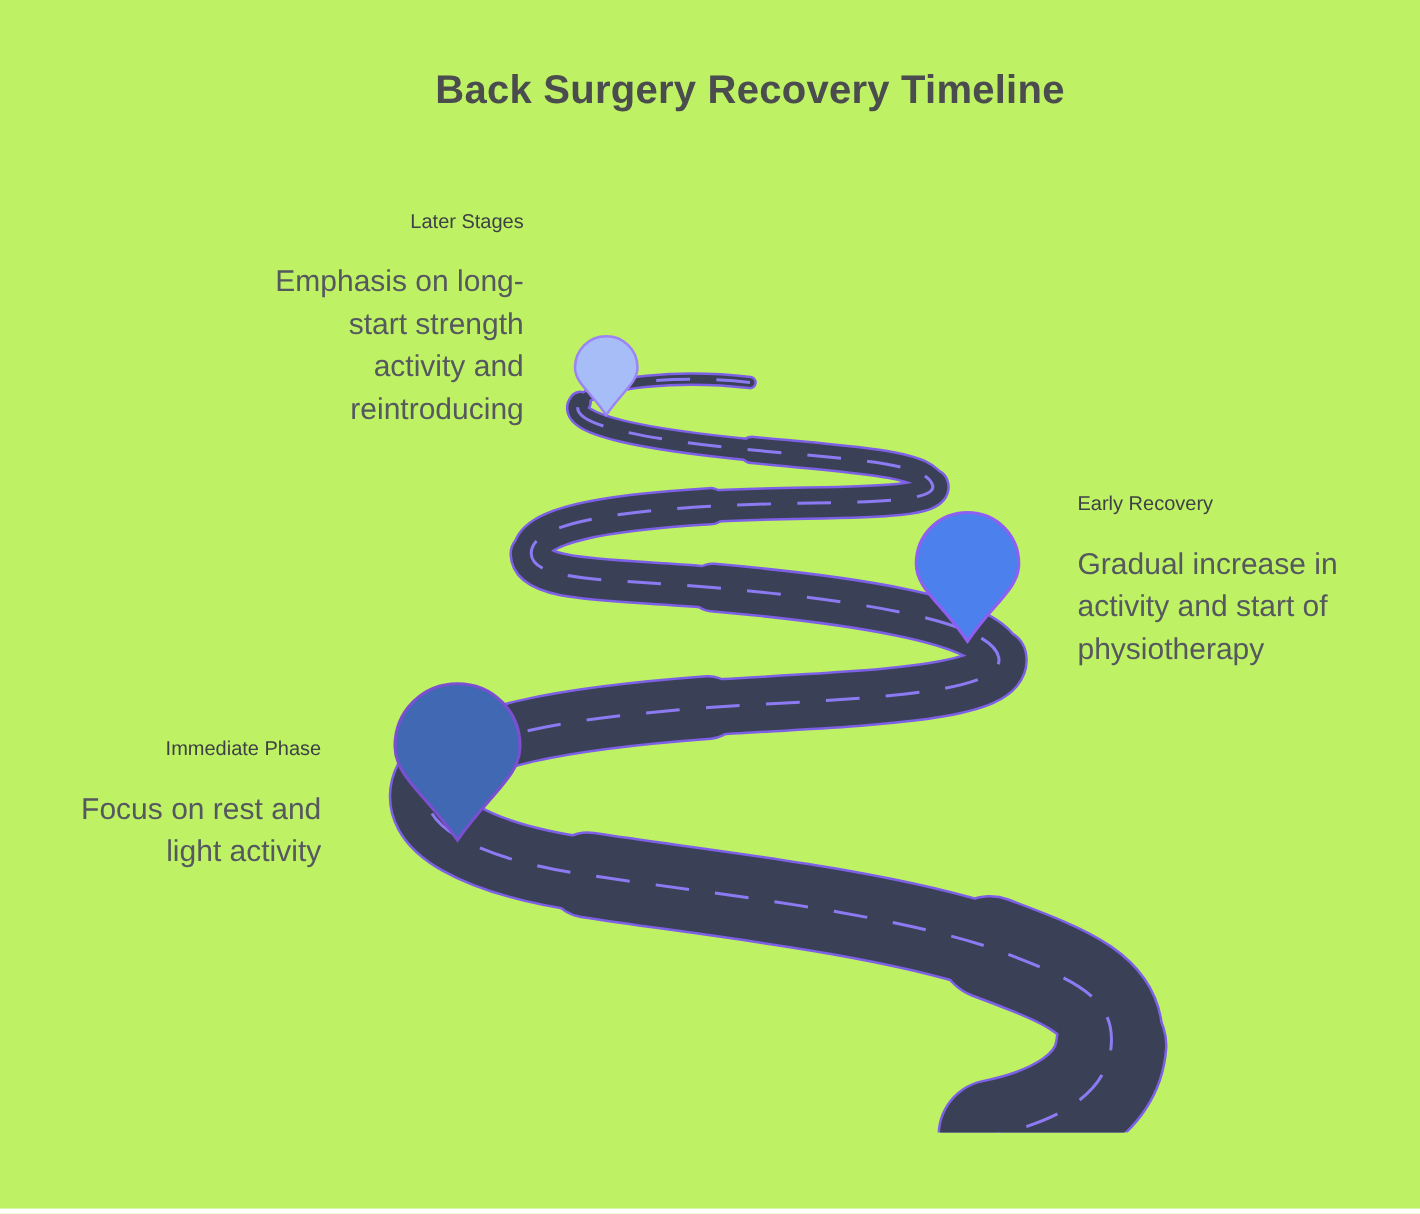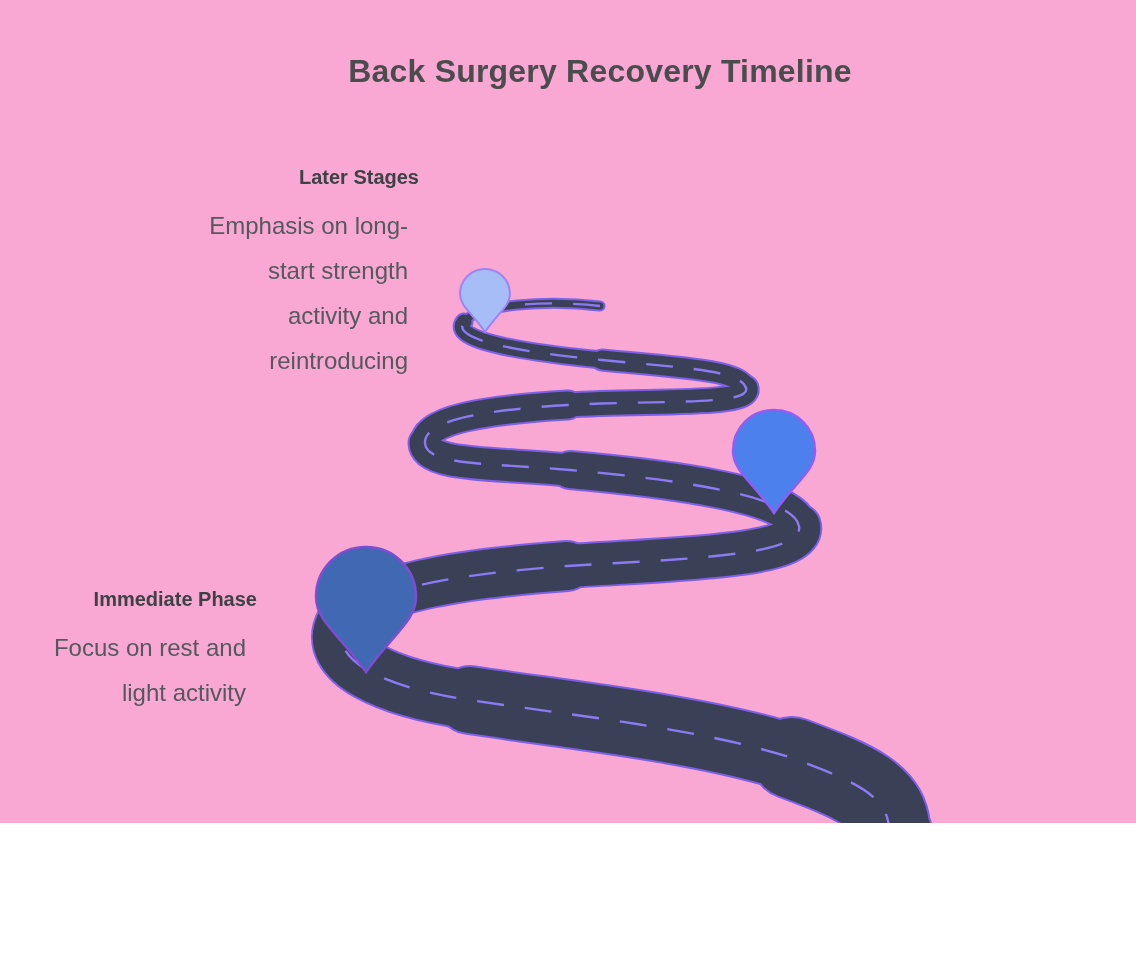--- a/index.html
+++ b/index.html
@@ -1,20 +1,20 @@
 <!DOCTYPE html>
 <html><head>
 <meta charset="utf-8">
 <style>
   html, body { margin: 0; padding: 0; background: #ffffff; }
   .canvas {
     position: relative;
     width: 1136px;
-    height: 823px;
-    background: #f9a8d4;
+    height: 967px;
+    background: #bef264;
     overflow: hidden;
     font-family: "Liberation Sans", "DejaVu Sans", sans-serif;
   }
   .title {
     position: absolute;
     top: 53px;
     left: 64px;
     width: 1072px;
     margin: 0;
     text-align: center;
@@ -29,27 +29,27 @@
     left: 0;
     width: 1136px;
     height: 971px;
     display: block;
   }
   .milestone { position: absolute; }
   .milestone.align-right { text-align: right; }
   .milestone.align-left  { text-align: left; }
   .milestone h2 {
     margin: 0 0 17px 0;
-    font-size: 20px;
+    font-size: 16px;
     line-height: 29px;
-    font-weight: 700;
+    font-weight: 400;
     color: #3e4145;
   }
   .milestone p {
-    margin: 11px;
+    margin: 0;
     font-size: 24px;
     line-height: 34px;
     font-weight: 400;
     color: #55585e;
   }
   .ms-later     { top: 163px; right: 717px; width: 260px; }
   .ms-early     { top: 389px; left: 862px;  width: 260px; }
   .ms-immediate { top: 585px; right: 879px; width: 260px; }
 </style>
 </head>
@@ -127,20 +127,26 @@
   </svg>
 
   <div class="milestone ms-later align-right">
     <h2>Later Stages</h2>
     <p>Emphasis on long-</p>
     <p>start strength</p>
     <p>activity and</p>
     <p>reintroducing</p>
   </div>
 
+  <div class="milestone ms-early align-left">
+    <h2>Early Recovery</h2>
+    <p>Gradual increase in</p>
+    <p>activity and start of</p>
+    <p>physiotherapy</p>
+  </div>
 
   <div class="milestone ms-immediate align-right">
     <h2>Immediate Phase</h2>
     <p>Focus on rest and</p>
     <p>light activity</p>
   </div>
 
 </div>
 
 </body></html>

